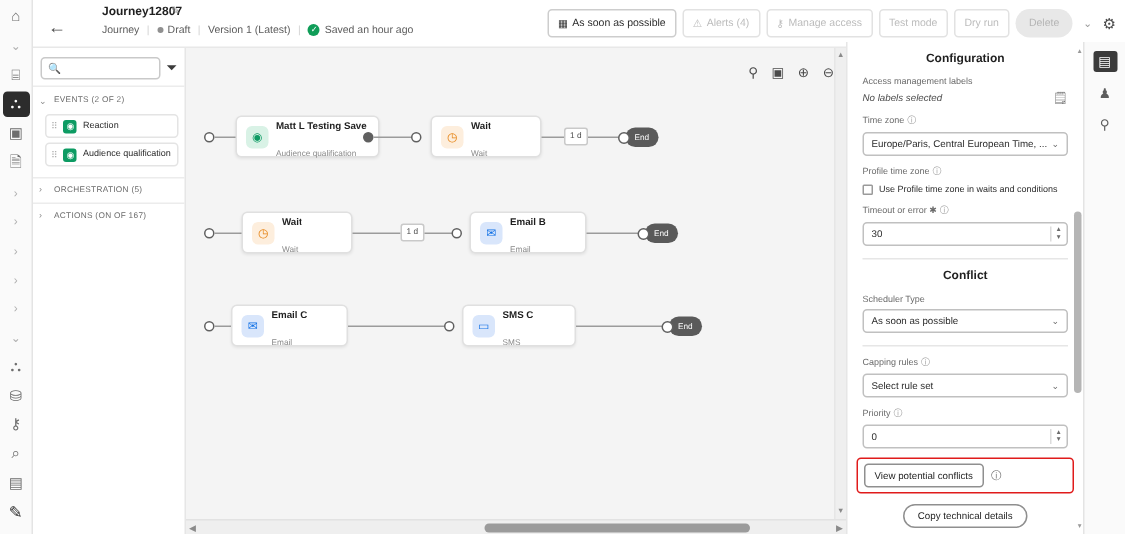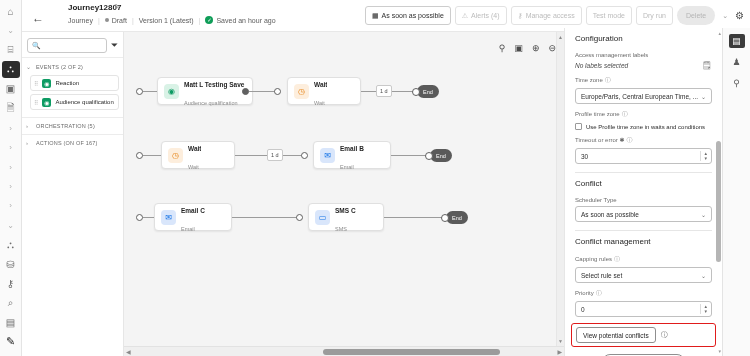--- a/index.html
+++ b/index.html
@@ -175,22 +175,23 @@
   .vsc-arw { text-align: center; font-size: 5px; color: #8a8a8a; }
 
   
   .cfg {
     position: absolute; right: 28px; top: 28px; width: 158px; bottom: 0;
     background: #fff; border-left: 1px solid #e6e6e6;
     overflow: hidden; font-size: 7px;
   }
   .cfg-inner { padding: 0 10px 0 10px; }
   .cfg-h {
-    font-size: 8px; font-weight: normal; color: #1f1f1f;
+    font-size: 8px; font-weight: bold; color: #1f1f1f;
     padding: 6px 0 3px 0;
+    text-align: center;
   }
   .cfg-lbl { font-size: 6px; color: #6b6b6b; margin-top: 6px; }
   .cfg-lbl .i { font-size: 6px; color: #9a9a9a; margin-left: 2px; }
   .req { color: #6b6b6b; }
   .muted-val { font-size: 6.5px; color: #4b4b4b; font-style: italic; }
   .row-between { display: flex; align-items: center; justify-content: space-between; }
   .select {
     height: 16px; border: 1px solid #c0c0c0; border-radius: 3px;
     margin-top: 3px; display: flex; align-items: center;
     justify-content: space-between; padding: 0 5px;
@@ -487,21 +488,20 @@
 
       <div class="divider"></div>
       <div class="cfg-h">Conflict</div>
       <div class="cfg-lbl">Scheduler Type</div>
       <div class="select">
         <span>As soon as possible</span>
         <span class="cv">⌄</span>
       </div>
 
       <div class="divider"></div>
-      <div class="cfg-h">Conflict management</div>
       <div class="cfg-lbl">
         <span>Capping rules</span><span class="i">ⓘ</span>
       </div>
       <div class="select">
         <span>Select rule set</span>
         <span class="cv">⌄</span>
       </div>
 
       <div class="cfg-lbl">
         <span>Priority</span><span class="i">ⓘ</span>

